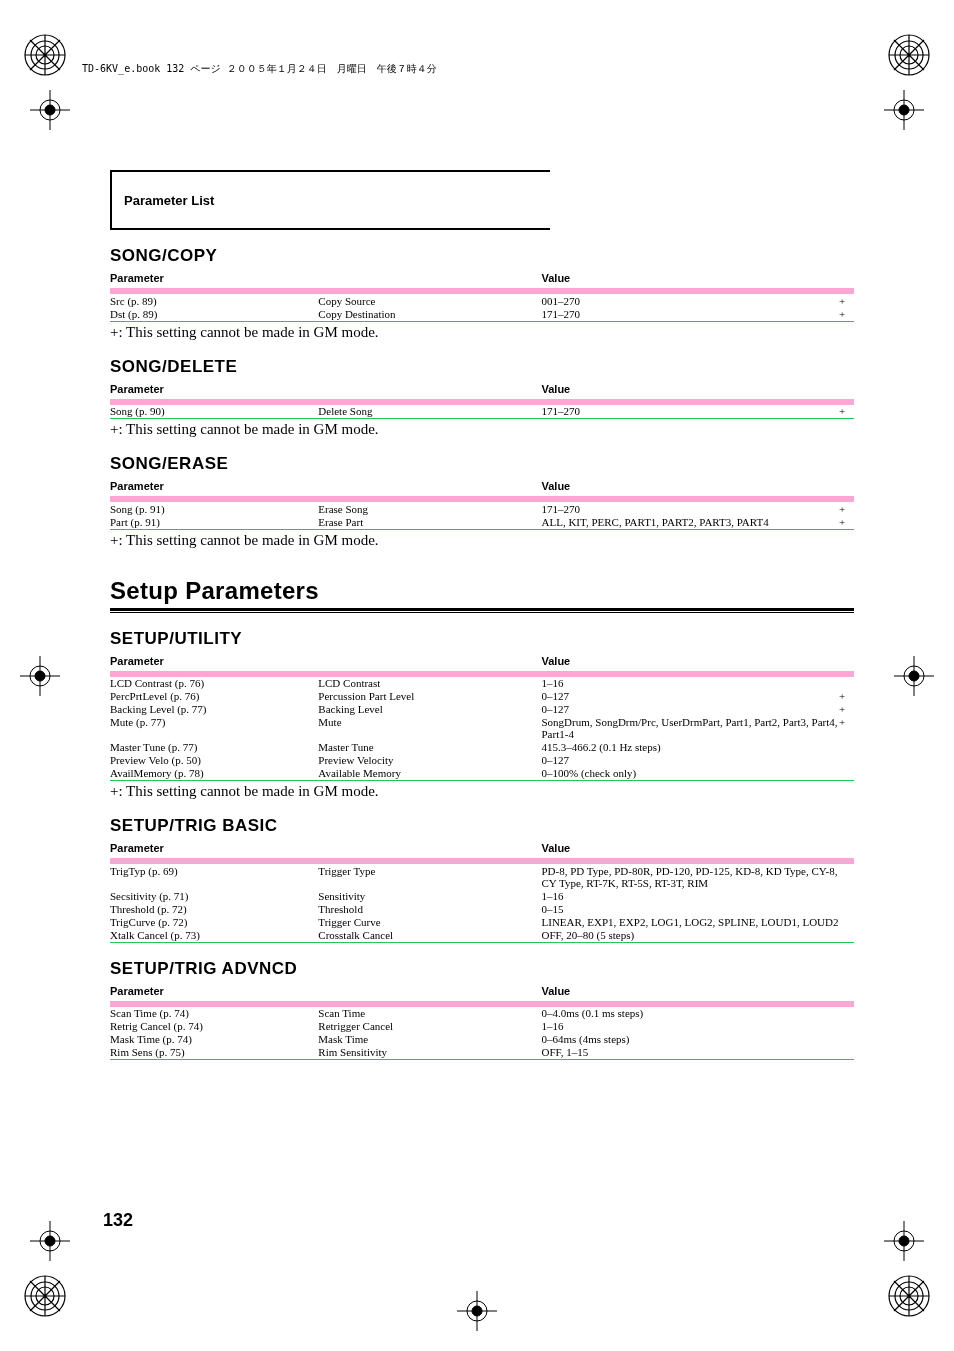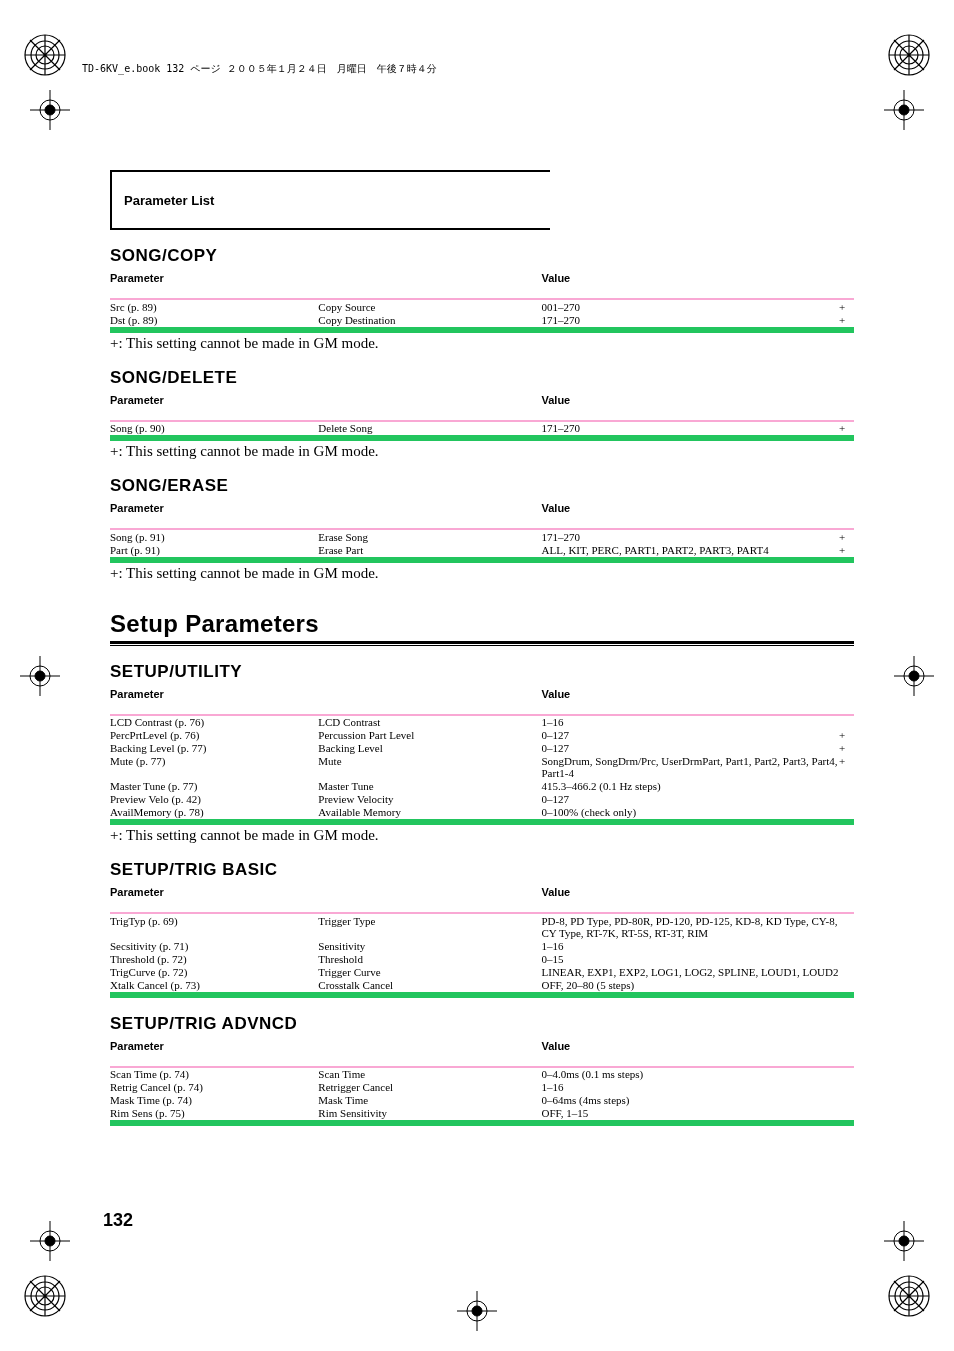--- a/index.html
+++ b/index.html
@@ -81,30 +81,30 @@
     }
     table.param {
       width: 100%;
       border-collapse: collapse;
       font-size: 11px;
       margin-bottom: 2px;
     }
     table.param th {
       text-align: left;
       font-weight: bold;
-      border-bottom: 2px solid #f9a8d4;
-      padding: 2px 0 14px 0;
+      border-bottom: 6px solid #f9a8d4;
+      padding: 2px 0 4px 0;
     }
     table.param td {
       padding: 0.5px 0;
       vertical-align: top;
       font-family: "Palatino Linotype", Palatino, serif;
     }
     table.param .lastrow td {
-      border-bottom: 6px solid #22c55e;
+      border-bottom: 1px solid #22c55e;
       padding-bottom: 1px;
     }
     .col1 { width: 28%; }
     .col2 { width: 30%; }
     .col3 { width: 40%; }
     .col4 { width: 2%; text-align: right; }
     .footnote {
       font-size: 15px;
       font-family: "Palatino Linotype", Palatino, serif;
       margin-bottom: 6px;
@@ -324,21 +324,21 @@
           <td>SongDrum, SongDrm/Prc, UserDrmPart, Part1, Part2, Part3, Part4, Part1-4</td>
           <td>+</td>
         </tr>
     <tr>
           <td>Master Tune (p. 77)</td>
           <td>Master Tune</td>
           <td>415.3–466.2 (0.1 Hz steps)</td>
           <td></td>
         </tr>
     <tr>
-          <td>Preview Velo (p. 42)</td>
+          <td>Preview Velo (p. 50)</td>
           <td>Preview Velocity</td>
           <td>0–127</td>
           <td></td>
         </tr>
     <tr class="lastrow">
           <td>AvailMemory (p. 78)</td>
           <td>Available Memory</td>
           <td>0–100% (check only)</td>
           <td></td>
         </tr>

